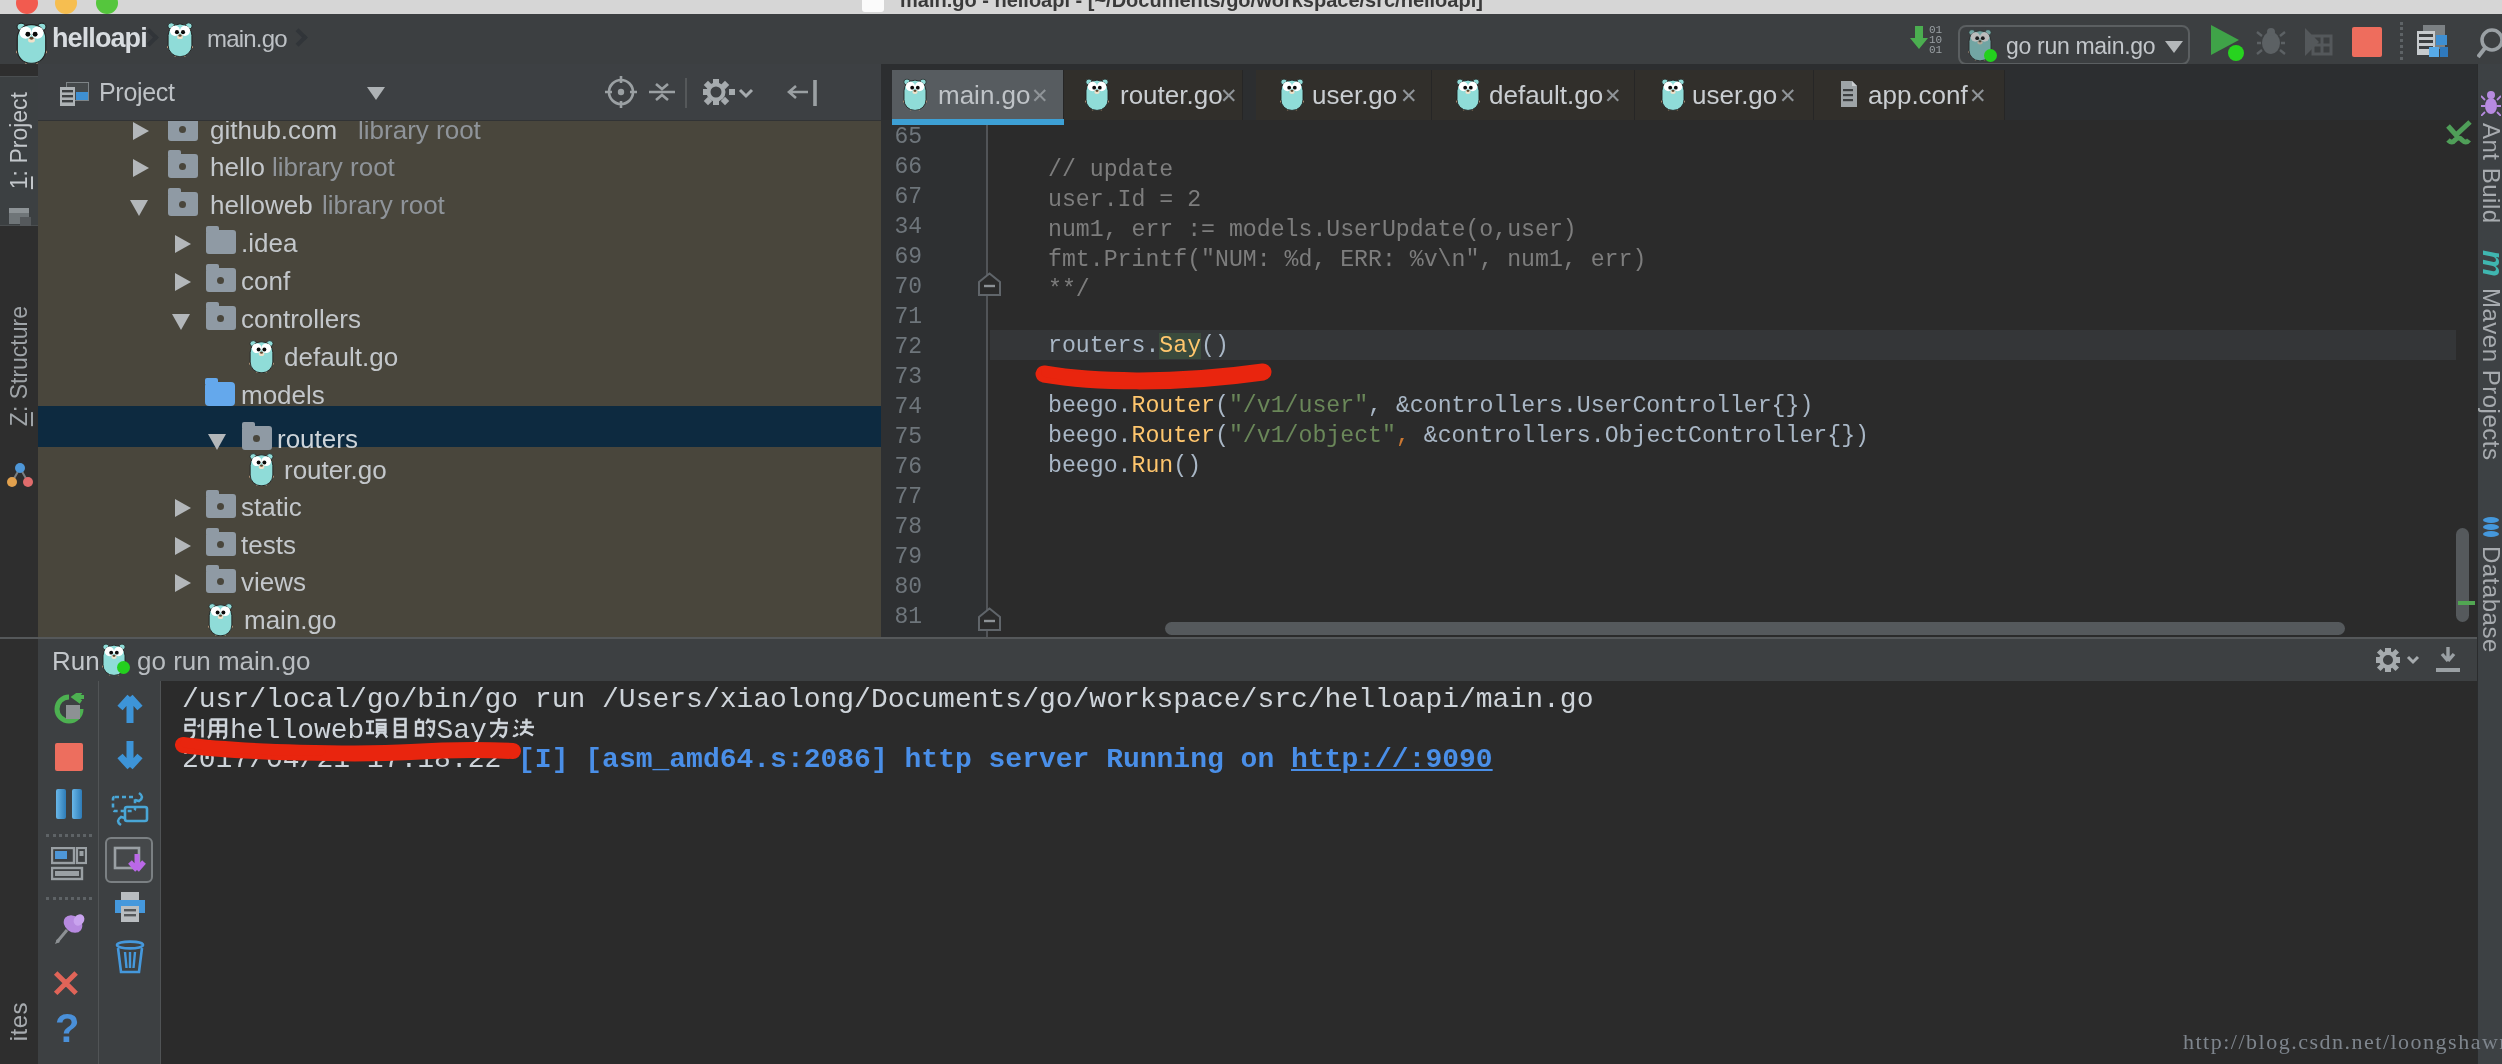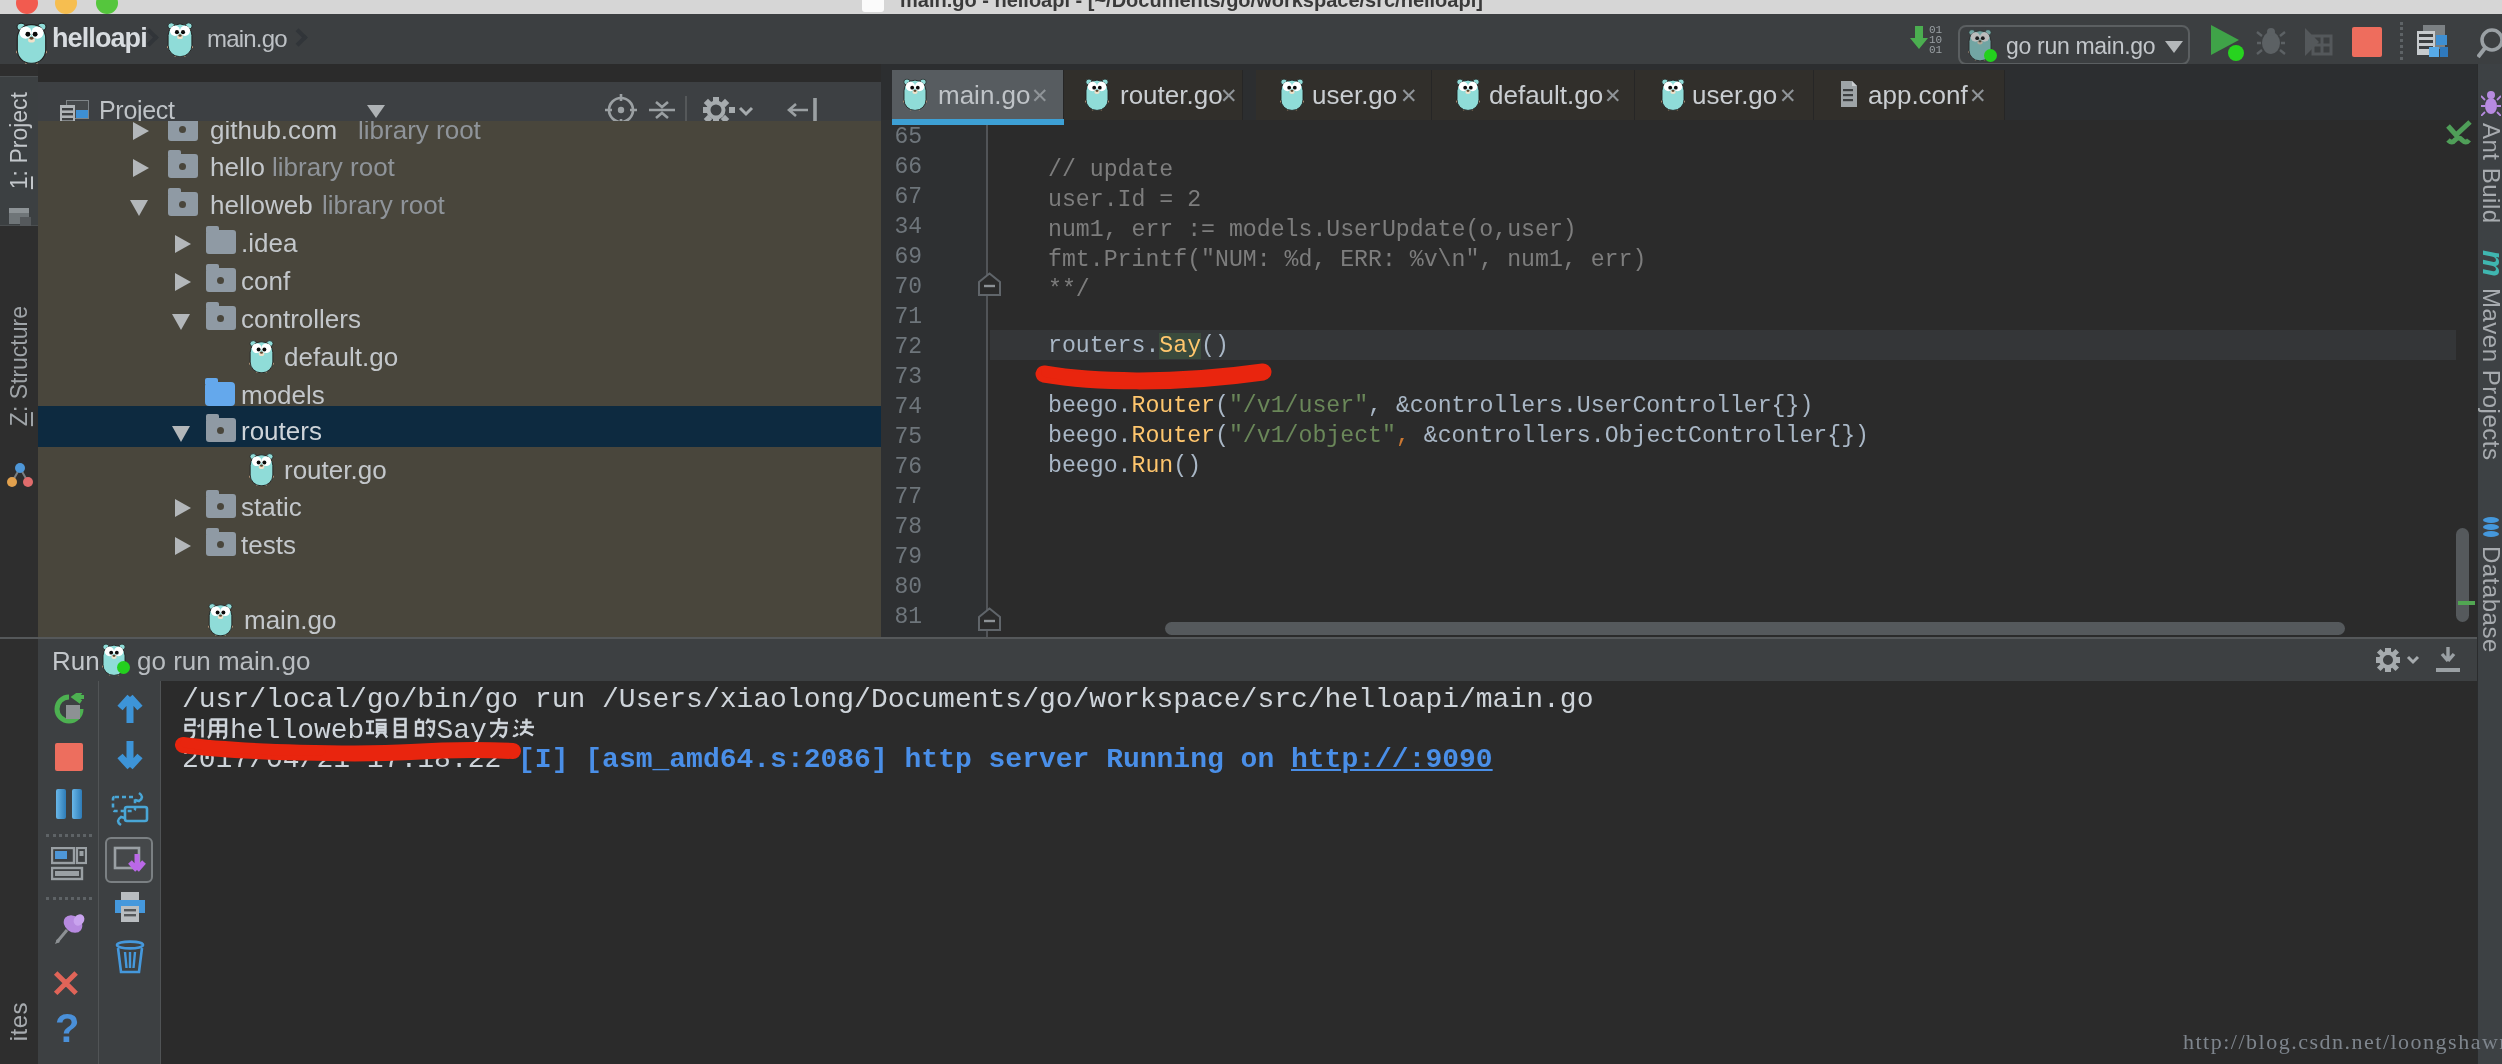--- a/index.html
+++ b/index.html
@@ -12,21 +12,21 @@
 
 #titlebar { left:0; top:0; width:2502px; height:14px; background:#d6d6d6; }
 #crumbs { left:0; top:14px; width:2502px; height:50px; background:#3c3f41; overflow:hidden;padding-left:28px; }
 .crumbtext { font-size:27px; color:#bdc1c5; top:9px; }
 .chev { top:17px; width:13px; height:13px; border-top:4px solid #313539; border-right:4px solid #313539; transform:rotate(45deg); }
 
 #lstripe { left:0; top:64px; width:38px; height:1000px; background:#2e2e2e; }
 #rstripe { left:2477px; top:64px; width:25px; height:1000px; background:#3d4144; border-left:1px solid #2a2c2d; }
 .stripetext { font-size:24px; color:#a7abaf; letter-spacing:0.5px; }
 
-#projheader { left:38px; top:82px; width:843px; height:57px; background:#3d4043; border-bottom:1px solid #313335;}
+#projheader { left:38px; top:64px; width:843px; height:57px; background:#3d4043; border-bottom:1px solid #313335;}
 #tree { left:38px; top:121px; width:843px; height:516px; background:#49463c; overflow:hidden; }
 .trow { position:absolute; left:0; width:843px; height:38px; }
 .tname { position:absolute; top:5px; font-size:26px; color:#c3c7cb; }
 .tlib { position:absolute; top:5px; font-size:26px; color:#8f949a; }
 .tarrow-r { position:absolute; top:12px; width:0; height:0; border-left:16px solid #b3b7ba; border-top:9px solid transparent; border-bottom:9px solid transparent; }
 .tarrow-d { position:absolute; top:15px; width:0; height:0; border-top:16px solid #b3b7ba; border-left:9px solid transparent; border-right:9px solid transparent; }
 
 .folder { position:absolute; top:7px; width:30px; height:24px; background:#8f9aa4; border-radius:3px; }
 .folder:before { content:""; position:absolute; left:0; top:-4px; width:13px; height:6px; background:#8f9aa4; border-radius:2px 2px 0 0; }
 .folder:after { content:""; position:absolute; left:11px; top:9px; width:7px; height:7px; background:#49463c; border-radius:50%; }
@@ -248,40 +248,45 @@
       <svg class="abs" style="left:211px;top:3px" width="25" height="33" viewBox="0 0 24 32">
           <use href="#goph"></use>
         </svg>
       <div class="tname" style="left:246px">default.go</div>
     </div>
     <div class="trow" style="top:254px">
       <div class="folder bluefolder" style="left:167px"></div>
       <div class="tname" style="left:203px">models</div>
     </div>
     <div class="abs" style="left:0;top:285px;width:843px;height:41px;background:#0d2a40;"></div>
-    <div class="trow" style="top:290px;">
+    <div class="trow" style="top:298px;margin-left:36px;">
       <div class="tarrow-d" style="left:134px"></div>
         <div class="folder" style="left:168px"></div>
       <div class="tname" style="left:203px;color:#ced4d9;">routers</div>
     </div>
     <div class="trow" style="top:329px">
       <svg class="abs" style="left:211px;top:3px" width="25" height="33" viewBox="0 0 24 32">
           <use href="#goph"></use>
         </svg>
       <div class="tname" style="left:246px">router.go</div>
     </div>
     <div class="trow" style="top:366px">
       <div class="tarrow-r" style="left:137px"></div>
         <div class="folder" style="left:168px"></div>
       <div class="tname" style="left:203px">static</div>
     </div>
     <div class="trow" style="top:404px">
       <div class="tarrow-r" style="left:137px"></div>
         <div class="folder" style="left:168px"></div>
       <div class="tname" style="left:203px">tests</div>
+    </div>
+    <div class="trow" style="top:441px">
+      <div class="tarrow-r" style="left:137px"></div>
+        <div class="folder" style="left:168px"></div>
+      <div class="tname" style="left:203px">views</div>
     </div>
     <div class="trow" style="top:479px">
       <svg class="abs" style="left:170px;top:3px" width="25" height="33" viewBox="0 0 24 32">
           <use href="#goph"></use>
         </svg>
       <div class="tname" style="left:206px">main.go</div>
     </div>
   </div>
   <div class="abs" id="tabbar">
     <div class="tab" style="left:11px;width:172px;background:#575c60;">

